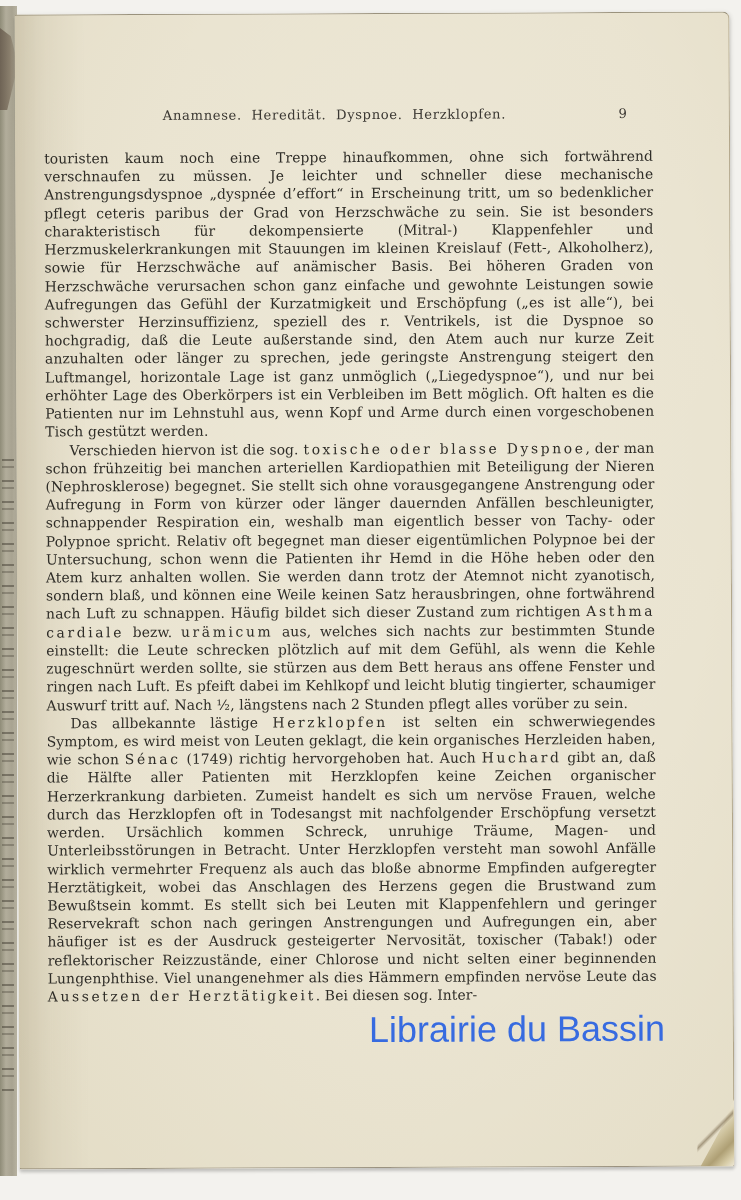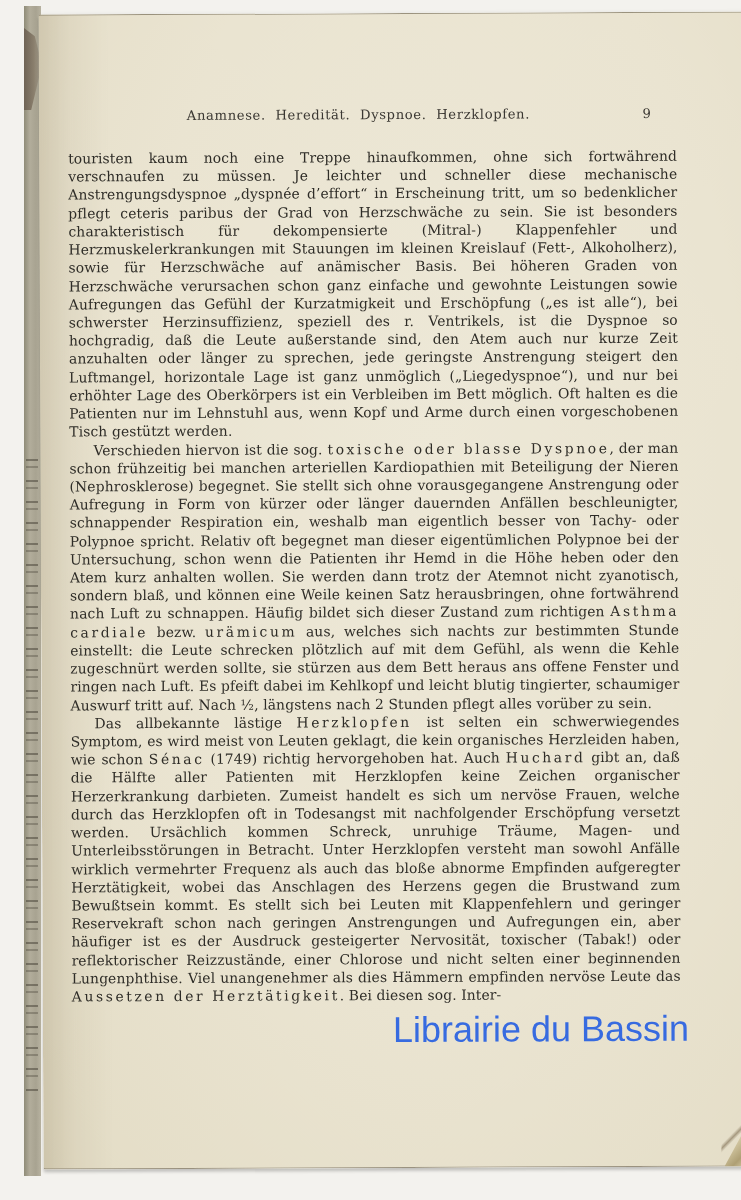--- a/index.html
+++ b/index.html
@@ -4,21 +4,21 @@
 <style>
   html, body {
     margin: 0; padding: 0;
     width: 741px; height: 1200px;
     overflow: hidden;
     background: #f3f2ee;
     font-family: "DejaVu Serif", serif;
   }
   .photo {
     position: absolute; inset: 0;
-    width: 644px; height: 1200px; margin-left: 24px;
+    width: 644px; height: 1200px;
   }
   
   .book-edge {
     position: absolute; left: 0; top: 6px;
     width: 17px; height: 1170px;
     background: linear-gradient(to right, #8f8c78 0%, #b2ad9b 35%, #a8a391 70%, #b7b2a0 100%);
   }
   .book-edge .fragments {
     position: absolute; left: 2px; top: 448px;
     width: 12px; height: 640px;

